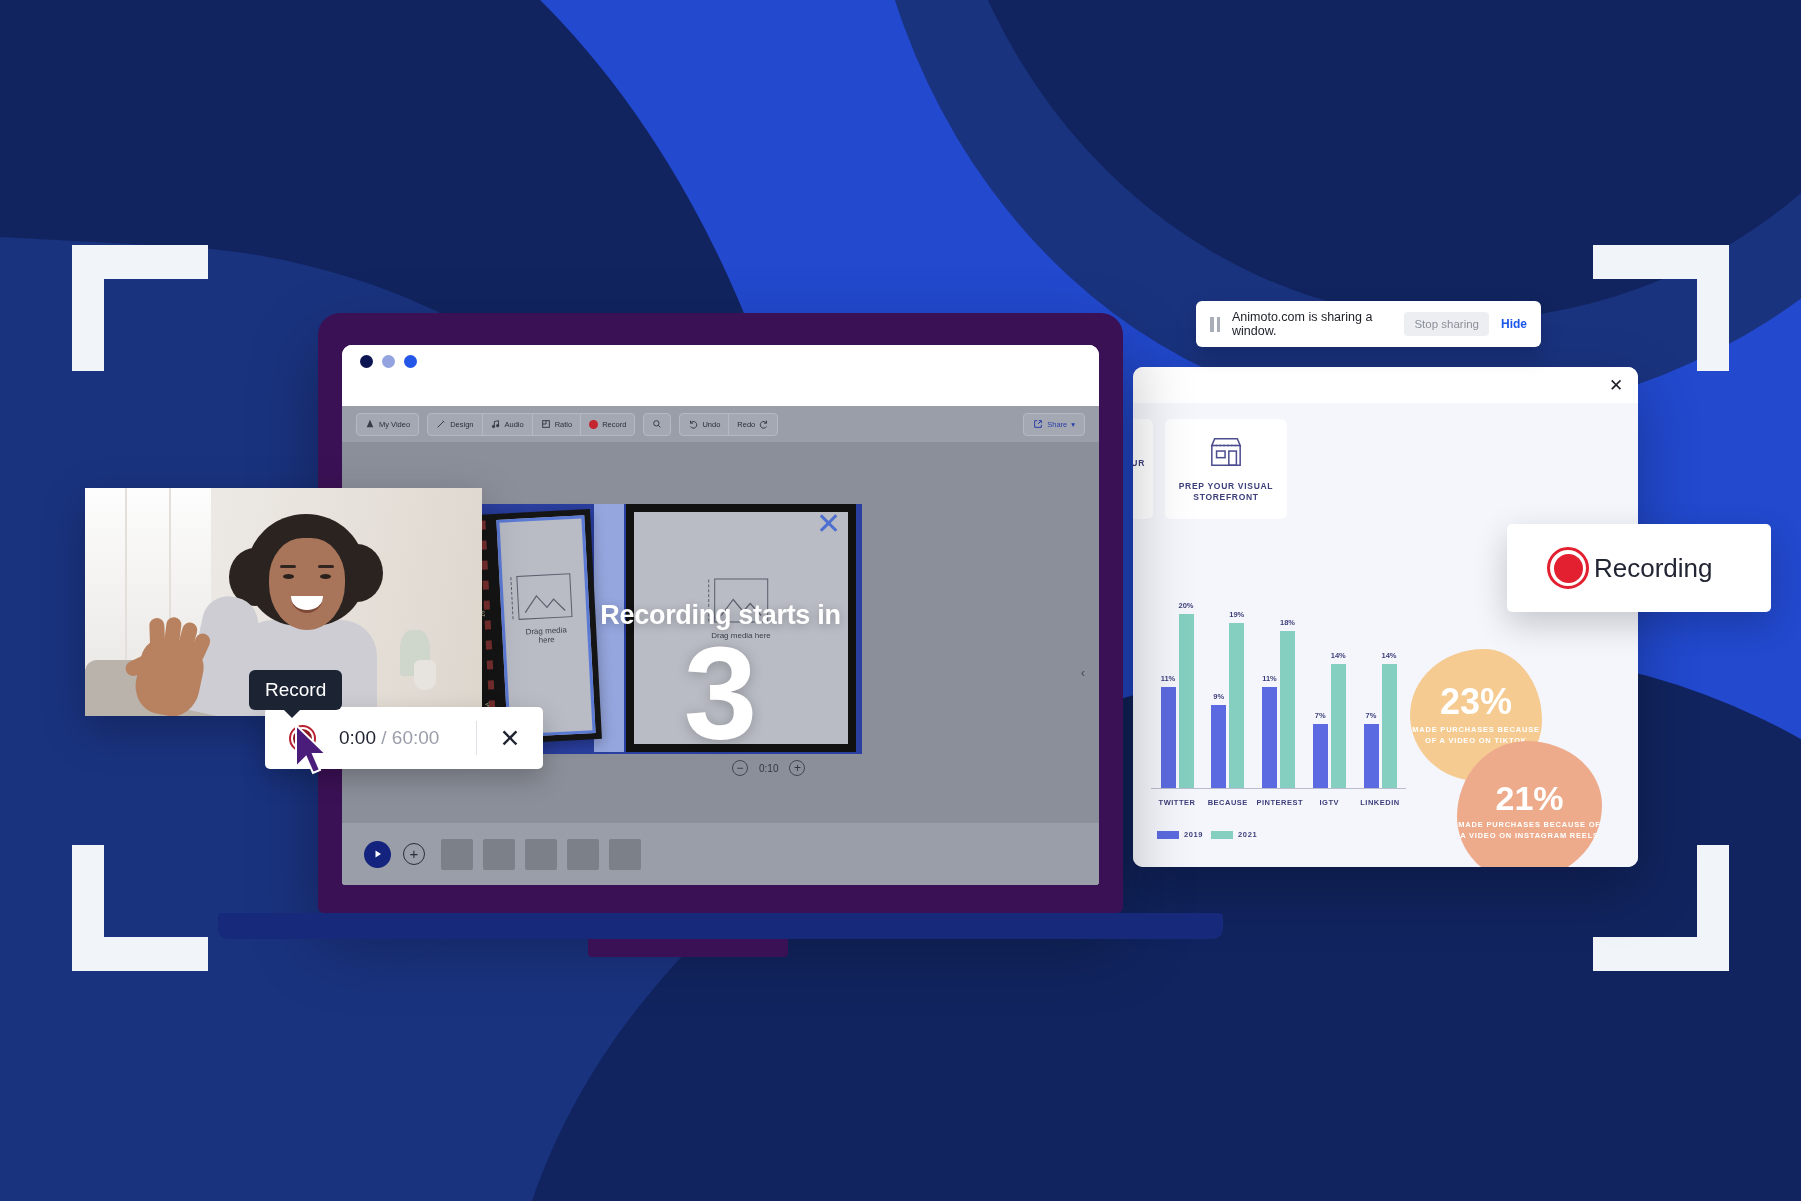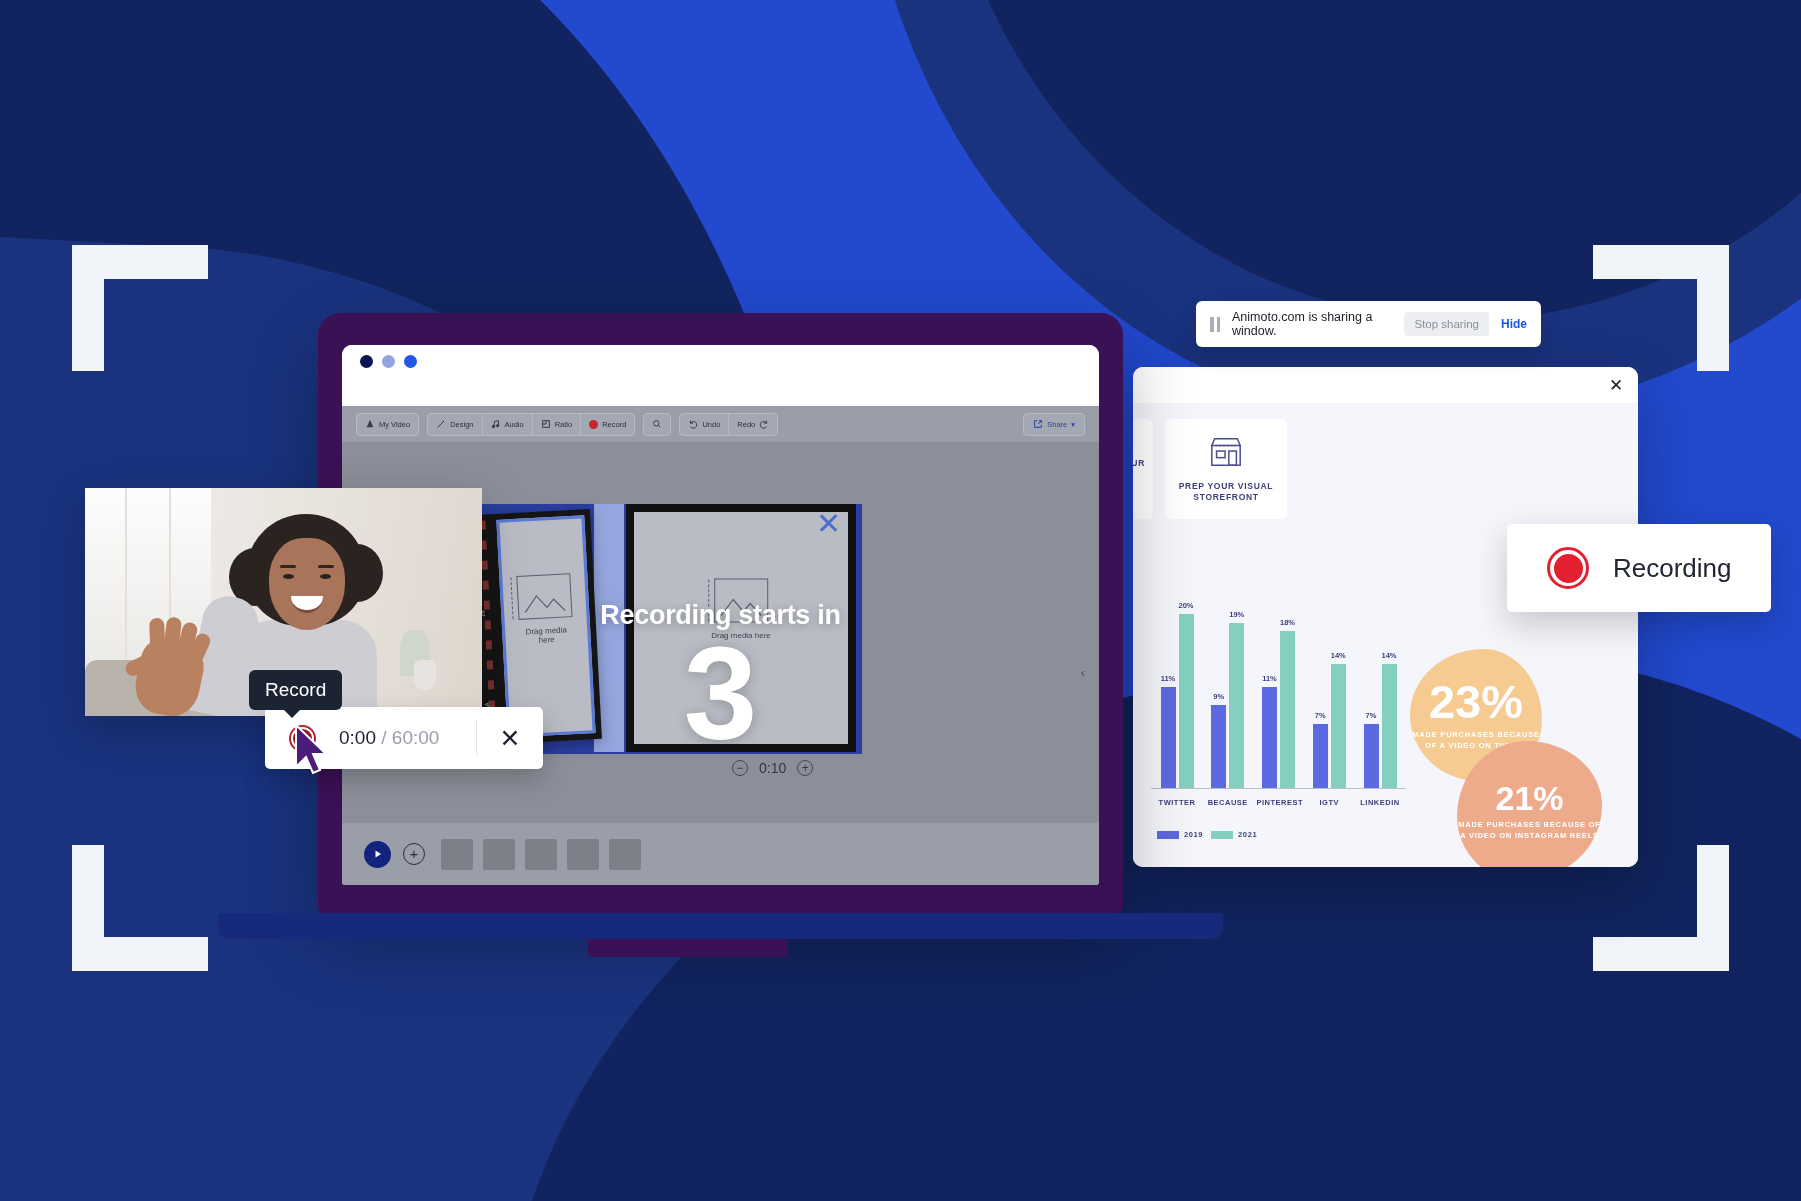--- a/index.html
+++ b/index.html
@@ -200,21 +200,21 @@
 
   
   .dur-ctrl {
     position: absolute; left: 390px; top: 318px;
     display: flex; align-items: center; gap: 11px; color: #33363f;
   }
   .circ-btn {
     width: 16px; height: 16px; border-radius: 50%; border: 1.2px solid #44474f;
     display:flex; align-items:center; justify-content:center; font-size: 12px; line-height: 1;
   }
-  .dur-val { font-size: 14px; }
+  .dur-val { font-size: 10px; }
 
   
   .timeline {
     height: 62px; background: #9a9ea8; display: flex; align-items: center;
     padding: 0 22px; gap: 12px; flex: none;
   }
   .play-btn { width: 27px; height: 27px; border-radius: 50%; background: #13237e;
               display:flex; align-items:center; justify-content:center; }
   .play-btn svg { width: 10px; height: 10px; }
   .add-btn { width: 22px; height: 22px; border-radius: 50%; border: 1.3px solid #2b2e37;
@@ -287,21 +287,21 @@
   }
   .blob-1 {
     right: 96px; top: 118px; width: 132px; height: 132px; background: #f5cb92;
     border-radius: 56% 44% 48% 52% / 50% 54% 46% 50%;
   }
   .blob-2 {
     right: 36px; top: 210px; width: 145px; height: 140px; background: #eeab8c;
     border-radius: 48% 52% 56% 44% / 54% 46% 54% 46%;
   }
   .blob-num { font-size: 34px; font-weight: 700; line-height: 1; }
-  .blob-1 .blob-num { font-size: 47px; }
+  .blob-1 .blob-num { font-size: 36px; }
   .blob-txt { font-size: 7.5px; font-weight: 700; letter-spacing: .8px; line-height: 1.45; margin-top: 5px; }
 
   
   .share-bar {
     position: absolute; left: 1196px; top: 301px; width: 345px; height: 46px;
     background: #fff; border-radius: 6px; display: flex; align-items: center;
     padding: 0 14px; gap: 12px; box-shadow: 0 8px 22px rgba(0,0,0,.16);
   }
   .pause-ico { display: flex; gap: 3px; }
   .pause-ico i { width: 3.5px; height: 15px; background: #a9adb8; display: block; }
@@ -309,21 +309,21 @@
   .stop-sharing {
     background: #eceef2; color: #8b8f99; font-size: 11.5px;
     padding: 6px 10px; border-radius: 4px; white-space: nowrap;
   }
   .hide-link { color: #1a56e8; font-size: 12px; font-weight: 600; }
 
   
   .rec-badge {
     position: absolute; left: 1507px; top: 524px; width: 264px; height: 88px;
     background: #fff; border-radius: 5px; display: flex; align-items: center;
-    gap: 24px; padding-left: 40px; box-shadow: 0 12px 34px rgba(0,0,0,.2);
+    gap: 5px; padding-left: 40px; box-shadow: 0 12px 34px rgba(0,0,0,.2);
   }
   .rec-ring {
     width: 42px; height: 42px; border-radius: 50%; border: 3px solid #e2202f;
     display: flex; align-items: center; justify-content: center;
   }
   .rec-ring i { width: 29px; height: 29px; border-radius: 50%; background: #e2202f; display:block; }
   .rec-badge-txt { font-size: 26px; color: #222533; }
 
   
   .webcam {

